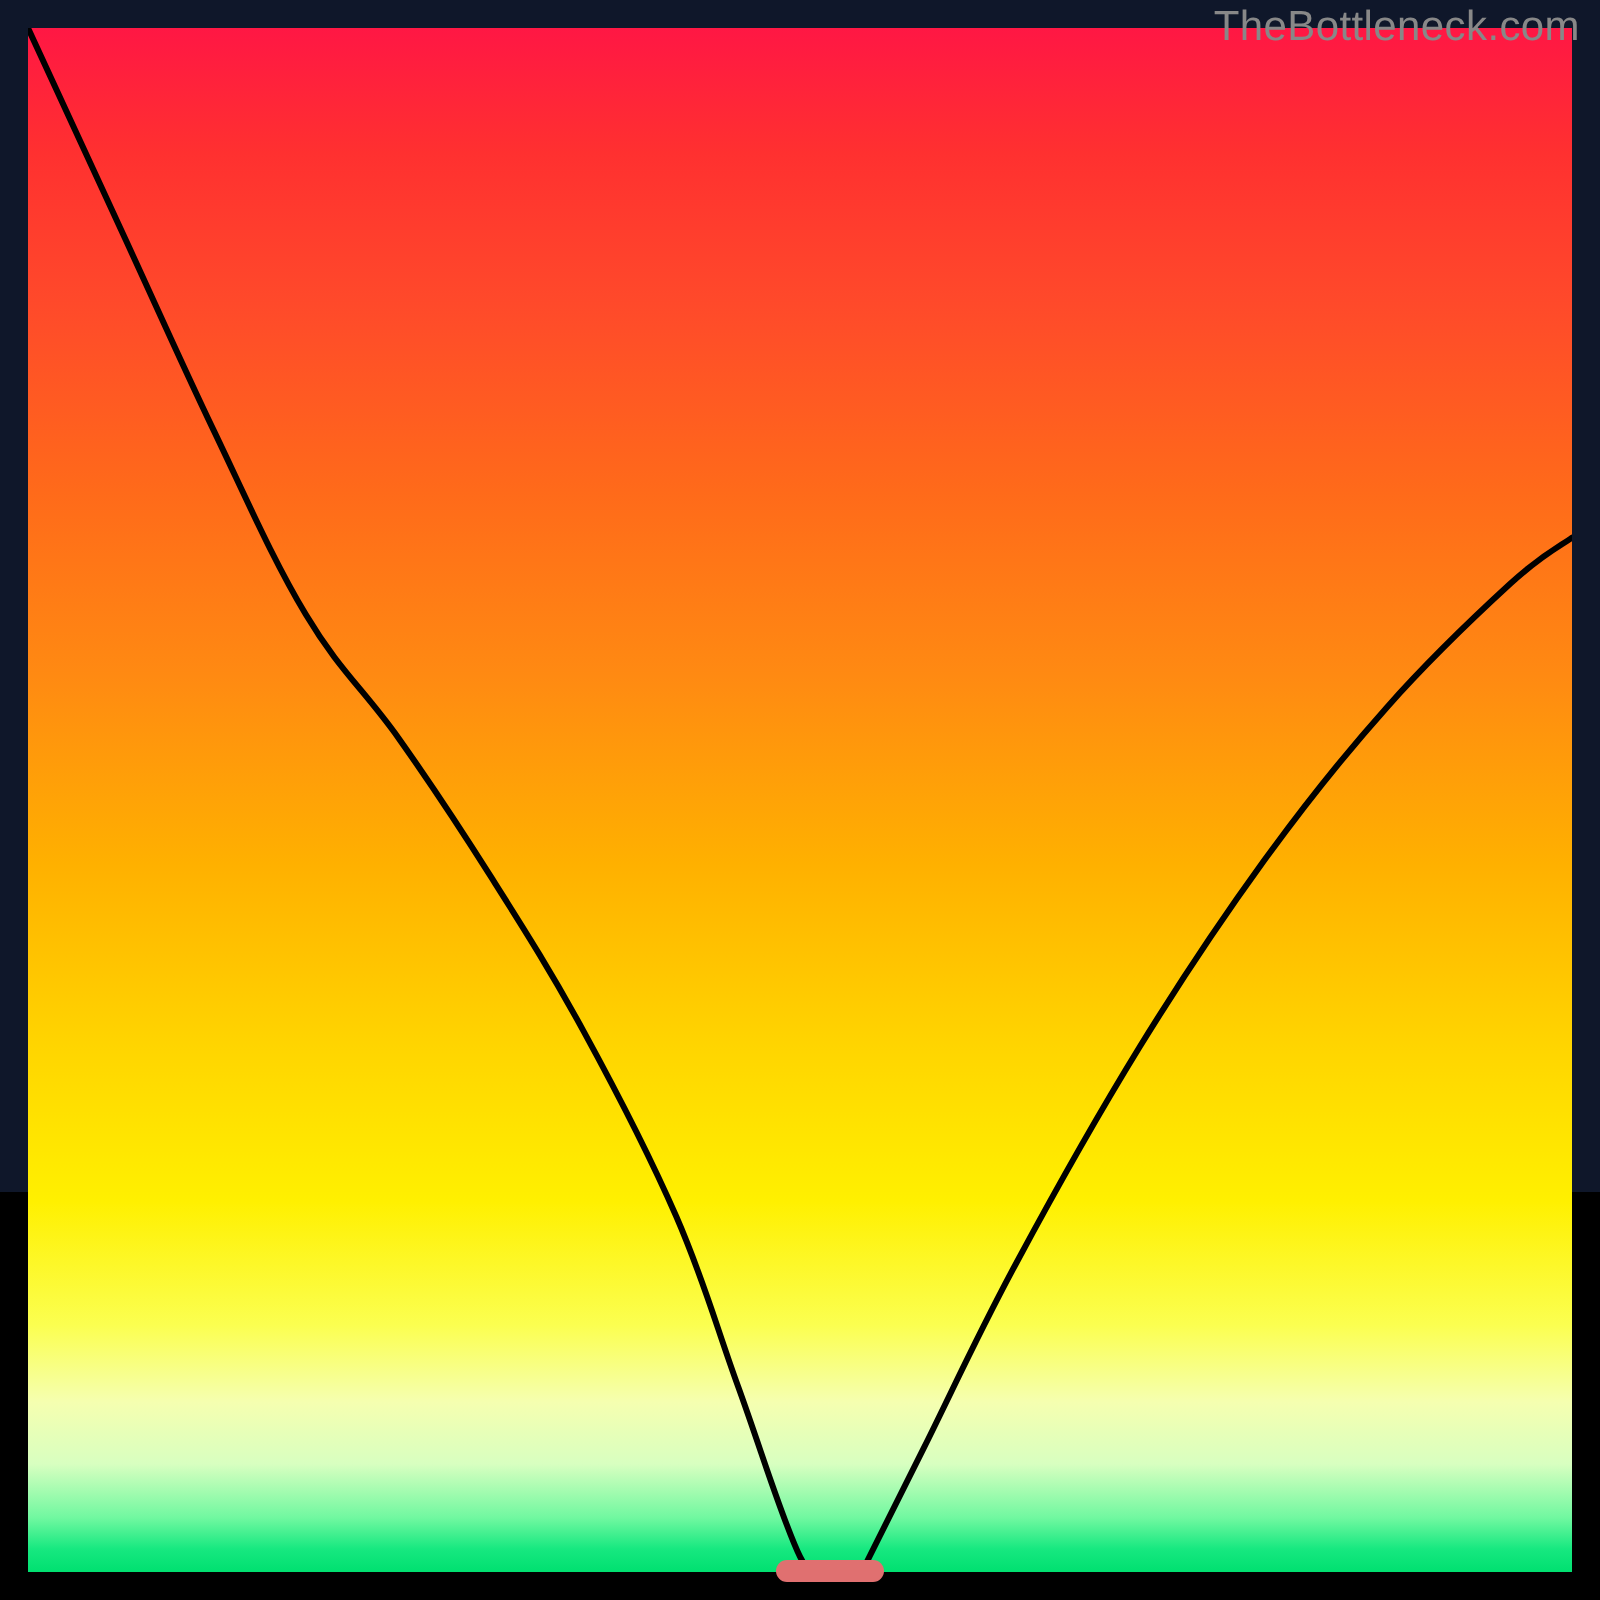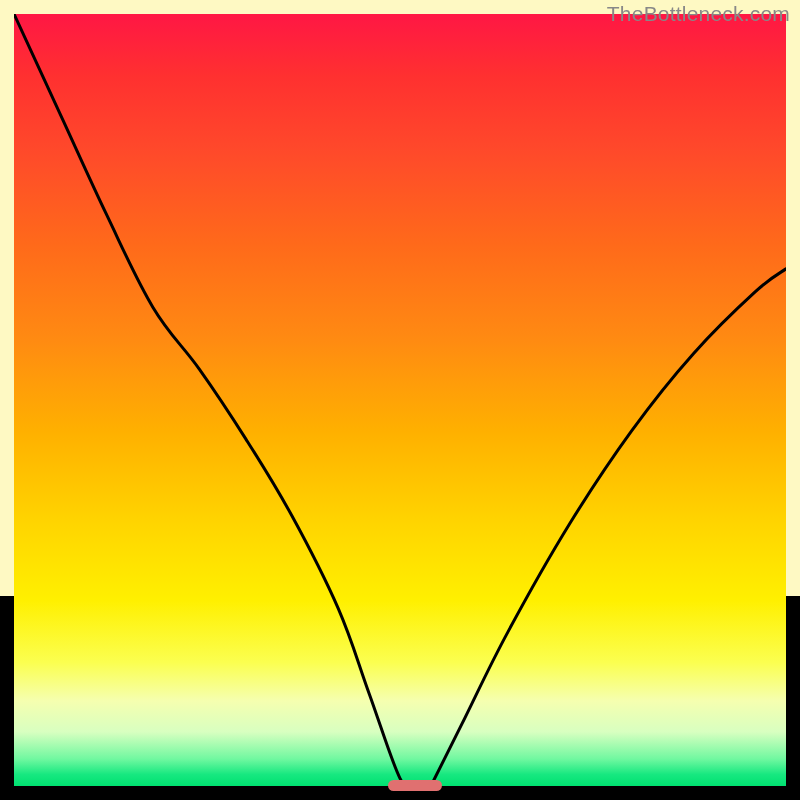--- a/index.html
+++ b/index.html
@@ -8,21 +8,21 @@
     width: 800px;
     height: 800px;
     overflow: hidden;
     background: #000;
     font-family: Arial, Helvetica, sans-serif;
   }
   .frame {
     position: relative;
     width: 800px;
     height: 596px;
-    background: #fef9c3;
+    background: #0f172a;
   }
   .plot-area {
     position: absolute;
     left: 14px;
     top: 14px;
     width: 772px;
     height: 772px;
     background: linear-gradient(to bottom,
       #ff1744 0%,
       #ff3030 8%,

